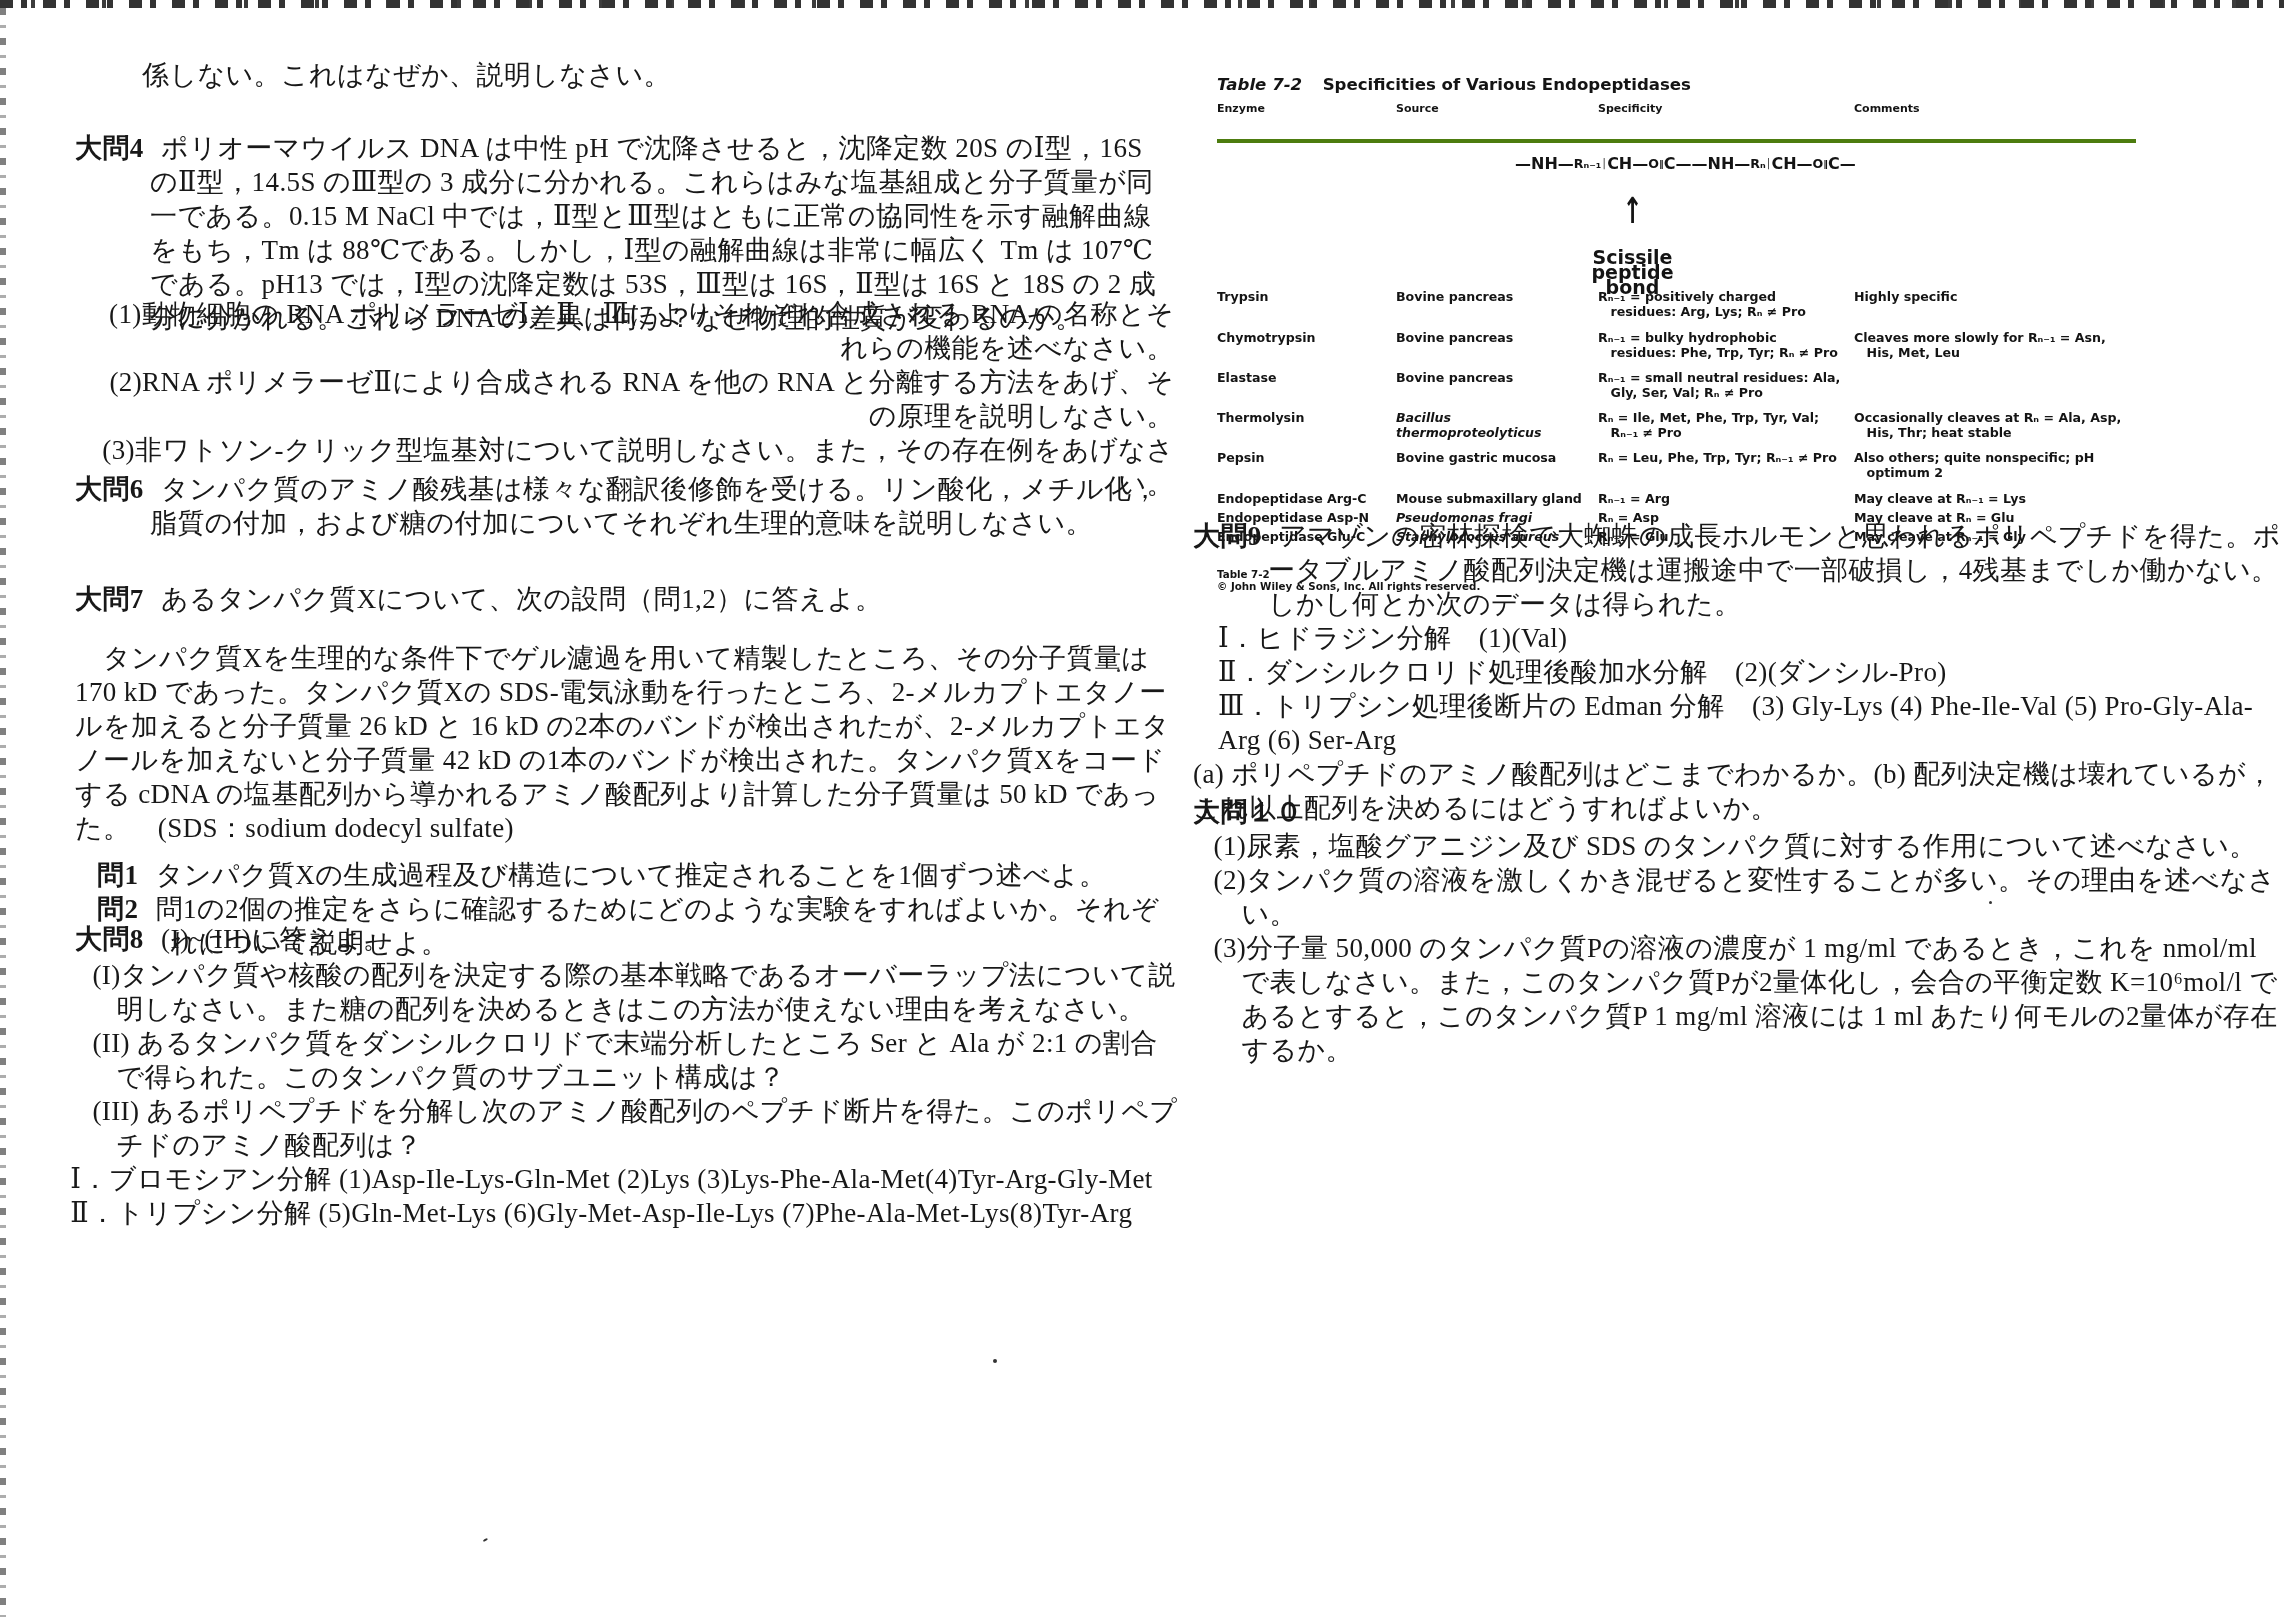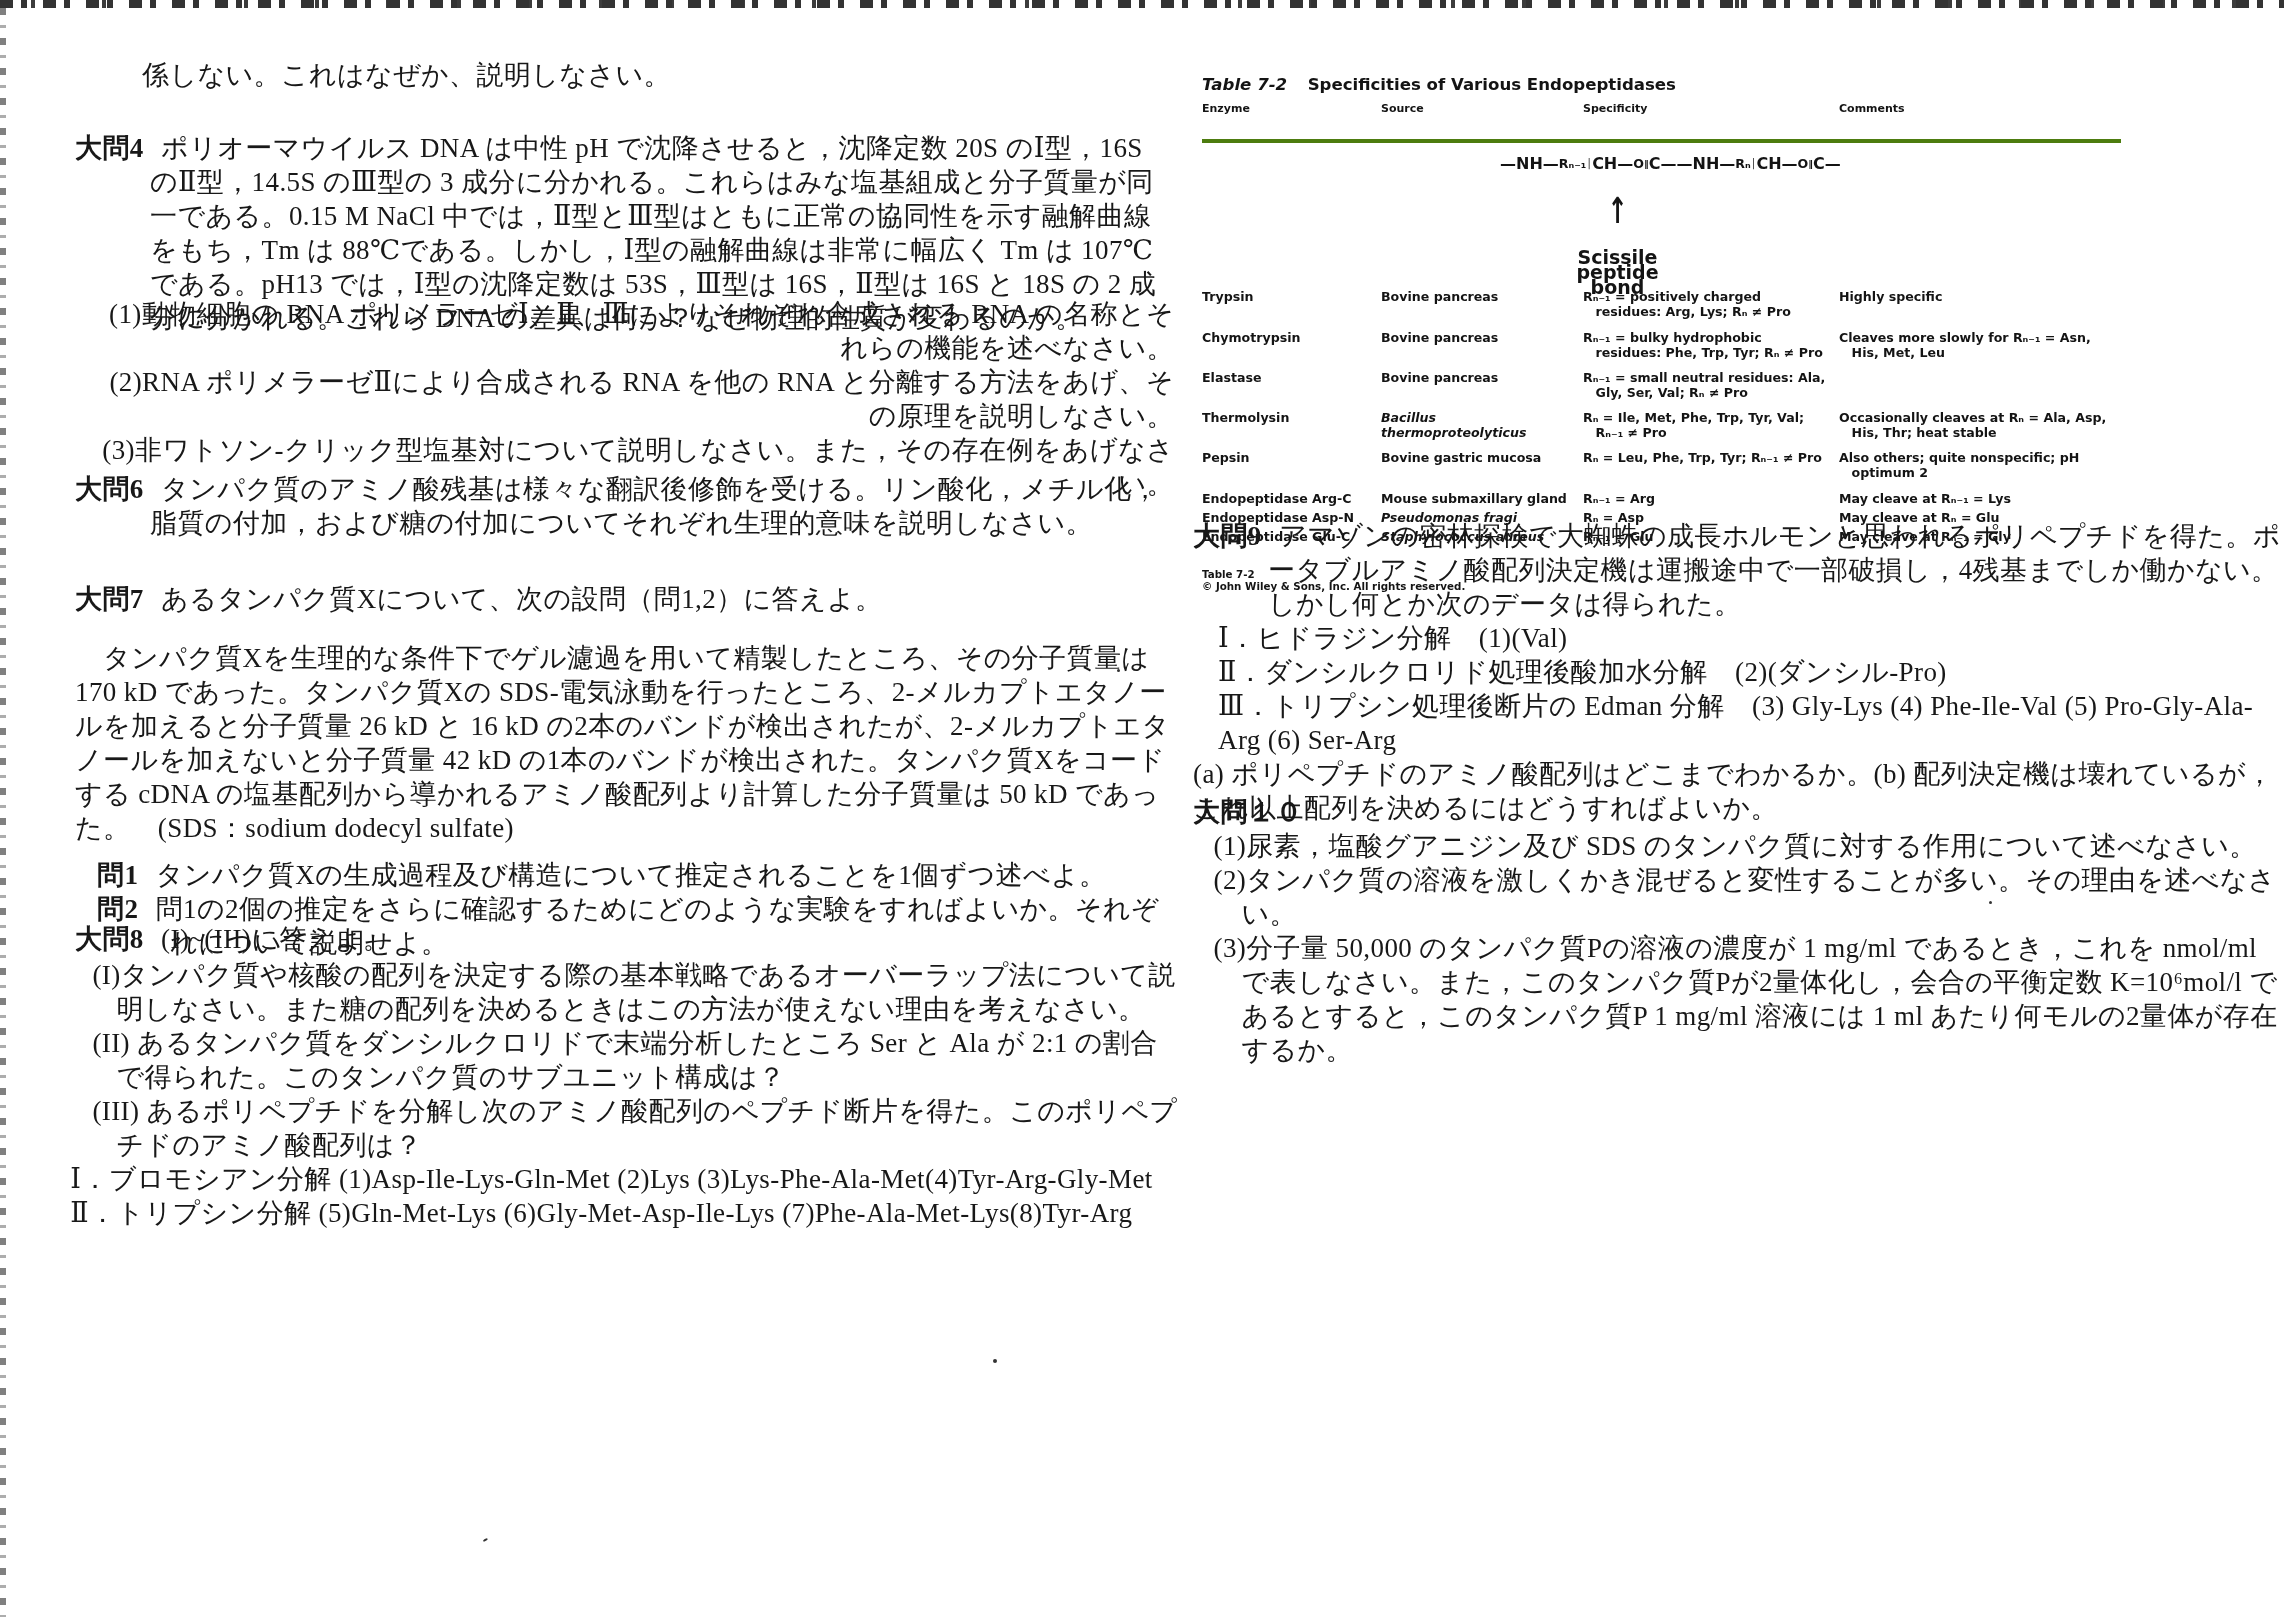--- a/index.html
+++ b/index.html
@@ -60,21 +60,21 @@
   .q8 .frag  { margin-left:-4.7px; white-space:nowrap; }
 
   
   .q9  { top:444px; width:1093px; }
   .q9 .q9-items { margin-left:25px; }
   .q10 { top:720px; width:1093px; }
   .q10 .item { padding-left:28px; text-indent:-28px; margin-left:20.5px; }
 
   
   .tbl {
-    top:0; left:9px; width:919px;
+    top:0; left:24px; width:919px;
     font-family:"DejaVu Sans","Liberation Sans",sans-serif;
     font-weight:bold; color:#141414;
   }
   .tbl-titlebar { font-size:16.6px; margin-bottom:8px; }
   .tbl-titlebar .tno { font-style:italic; margin-right:20.5px; }
   .tbl-head {
     display:grid; grid-template-columns:179px 202px 256px 279px;
     font-size:11px; padding-bottom:24px; border-bottom:4px solid #4d7c0f;
   }
   .structure-area { position:relative; height:140px; }

